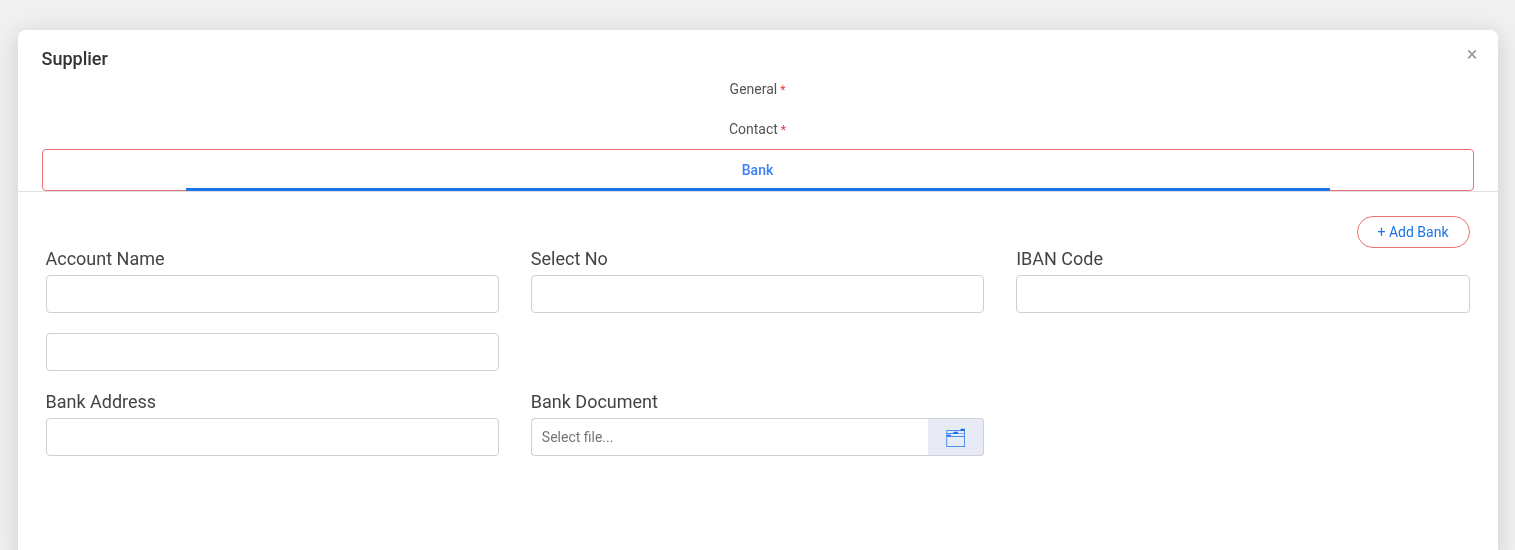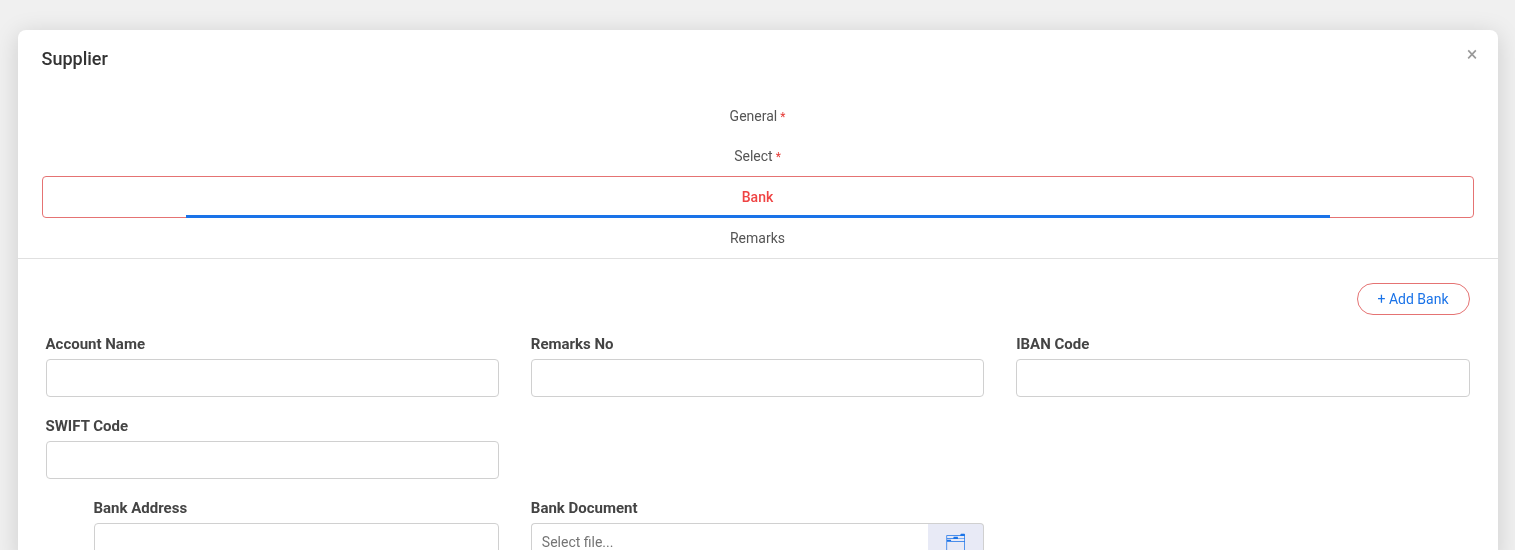--- a/index.html
+++ b/index.html
@@ -38,21 +38,21 @@
 
     .modal-header {
       padding: 18px 24px 0 24px;
       border-bottom: none;
     }
 
     .modal-title {
       font-size: 18px;
       font-weight: 500;
       color: #333;
-      margin-bottom: 27px;
+      margin-bottom: 0;
     }
 
     .close-btn {
       position: absolute;
       top: 14px;
       right: 20px;
       background: none;
       border: none;
       font-size: 20px;
       color: #999;
@@ -75,21 +75,21 @@
       cursor: pointer;
       border: none;
       background: none;
       position: relative;
       white-space: nowrap;
     }
 
     .tab.active-outlined {
       border: 1.5px solid #e57373;
       border-radius: 4px;
-      color: #ef4444;
+      color: #3b82f6;
       font-weight: 500;
     }
 
     .tab.active-outlined::after {
       content: '';
       position: absolute;
       bottom: -1px;
       left: 10%;
       right: 10%;
       height: 3px;
@@ -102,21 +102,20 @@
     }
 
     .modal-body {
       padding: 24px 28px;
     }
 
     .add-bank-btn {
       display: flex;
       align-items: center;
       justify-content: flex-end;
-      margin-bottom: 20px;
     }
 
     .btn-add-bank {
       border: 1.5px solid #e57373;
       border-radius: 20px;
       background: #fff;
       color: #1a73e8;
       font-size: 14px;
       padding: 7px 20px;
       cursor: pointer;
@@ -131,23 +130,23 @@
       gap: 20px 32px;
     }
 
     .form-field {
       display: flex;
       flex-direction: column;
       gap: 6px;
     }
 
     .form-field label {
-      font-size: 15px;
+      font-size: 18px;
       color: #444;
-      font-weight: 700;
+      font-weight: 400;
     }
 
     .form-field input {
       border: 1px solid #d0d0d0;
       border-radius: 4px;
       padding: 8px 10px;
       font-size: 14px;
       color: #333;
       background: #fff;
       height: 38px;
@@ -180,76 +179,71 @@
       justify-content: center;
     }
 
     .bank-document-field {
       grid-column: 2;
       justify-content: space-between;
     }
 
     .bank-address-field {
       grid-column: 1;
-      margin-left: 48px;
     }
   </style>
 </head>
 <body>
 
 <div class="modal-overlay">
   <div class="modal">
 
     <div class="modal-header">
       <div class="modal-title">Supplier</div>
       <button class="close-btn">×</button>
     </div>
 
     <div class="tabs">
       <button class="tab">
         <span>General</span><span class="required-star"> *</span>
       </button>
       <button class="tab">
-        <span>Select</span><span class="required-star"> *</span>
+        <span>Contact</span><span class="required-star"> *</span>
       </button>
       <button class="tab active-outlined">
         <span>Bank</span>
       </button>
-      <button class="tab">
-        <span>Remarks</span>
-      </button>
     </div>
 
     <div class="modal-body">
 
       <div class="add-bank-btn">
         <button class="btn-add-bank">+ Add Bank</button>
       </div>
 
       <div class="form-grid">
 
         <div class="form-field">
           <label>Account Name</label>
           <input type="text" style="">
         </div>
 
 
         <div class="form-field">
-          <label>Remarks No</label>
+          <label>Select No</label>
           <input type="text" style="">
         </div>
 
 
         <div class="form-field">
           <label>IBAN Code</label>
           <input type="text" style="">
         </div>
 
         <div class="form-field">
-          <label>SWIFT Code</label>
           <input type="text" style="">
         </div>
 
         <div class="form-field bank-address-field">
           <label>Bank Address</label>
           <input type="text" style="">
         </div>
 
         <div class="form-field bank-document-field">
           <label>Bank Document</label>

